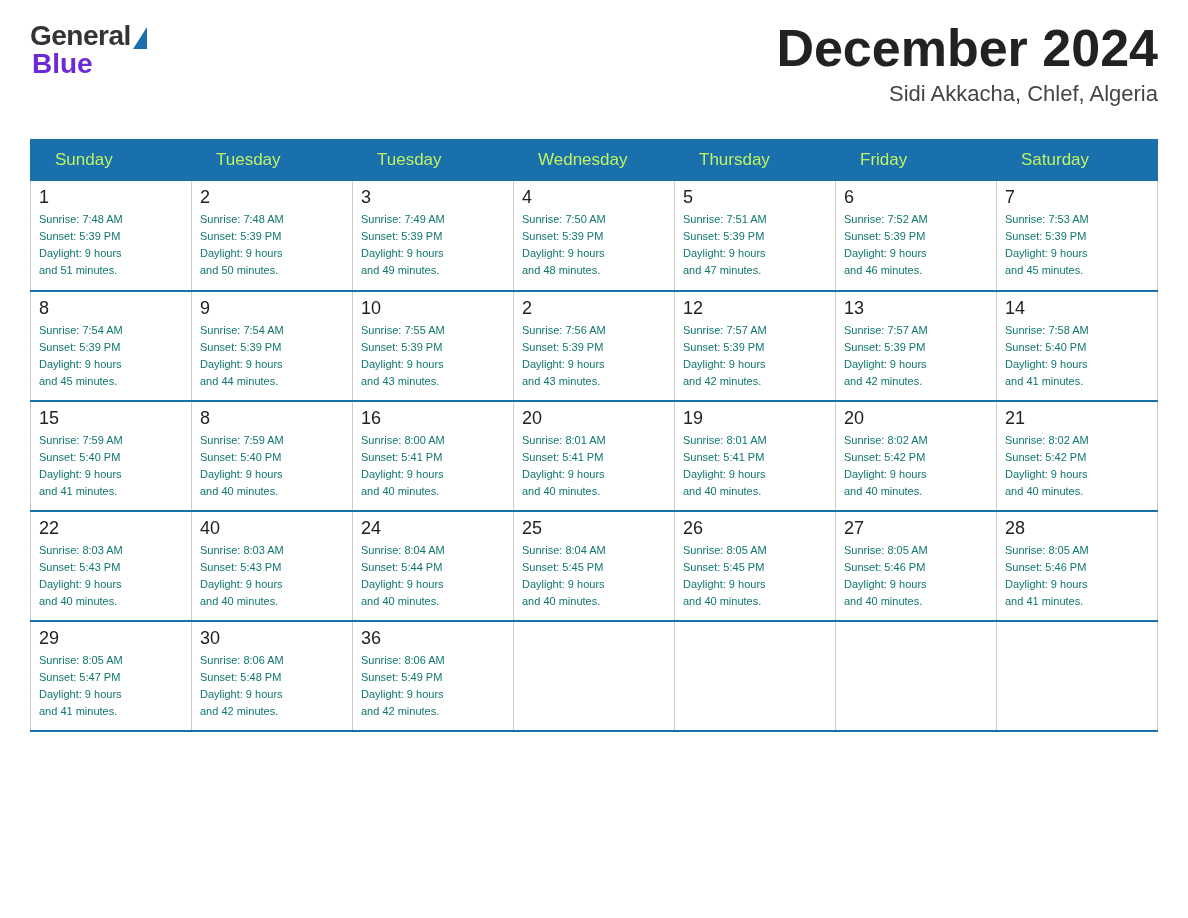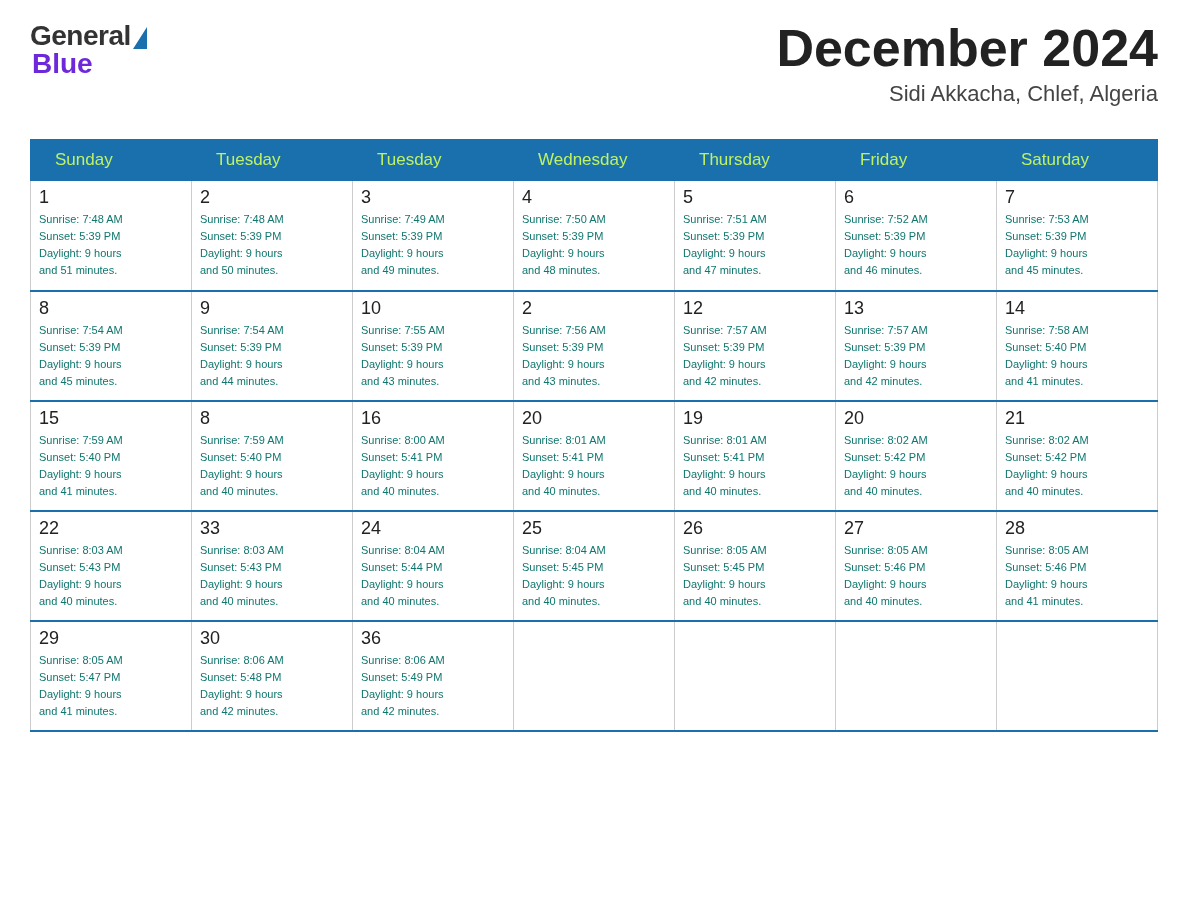--- a/index.html
+++ b/index.html
@@ -330,21 +330,21 @@
         <td>
           <span class="day-number">22</span>
           <div class="day-info">
             Sunrise: 8:03 AM<br>
             Sunset: 5:43 PM<br>
             Daylight: 9 hours<br>
             and 40 minutes.
           </div>
         </td>
         <td>
-          <span class="day-number">33</span>
+          <span class="day-number">40</span>
           <div class="day-info">
             Sunrise: 8:03 AM<br>
             Sunset: 5:43 PM<br>
             Daylight: 9 hours<br>
             and 40 minutes.
           </div>
         </td>
         <td>
           <span class="day-number">24</span>
           <div class="day-info">

